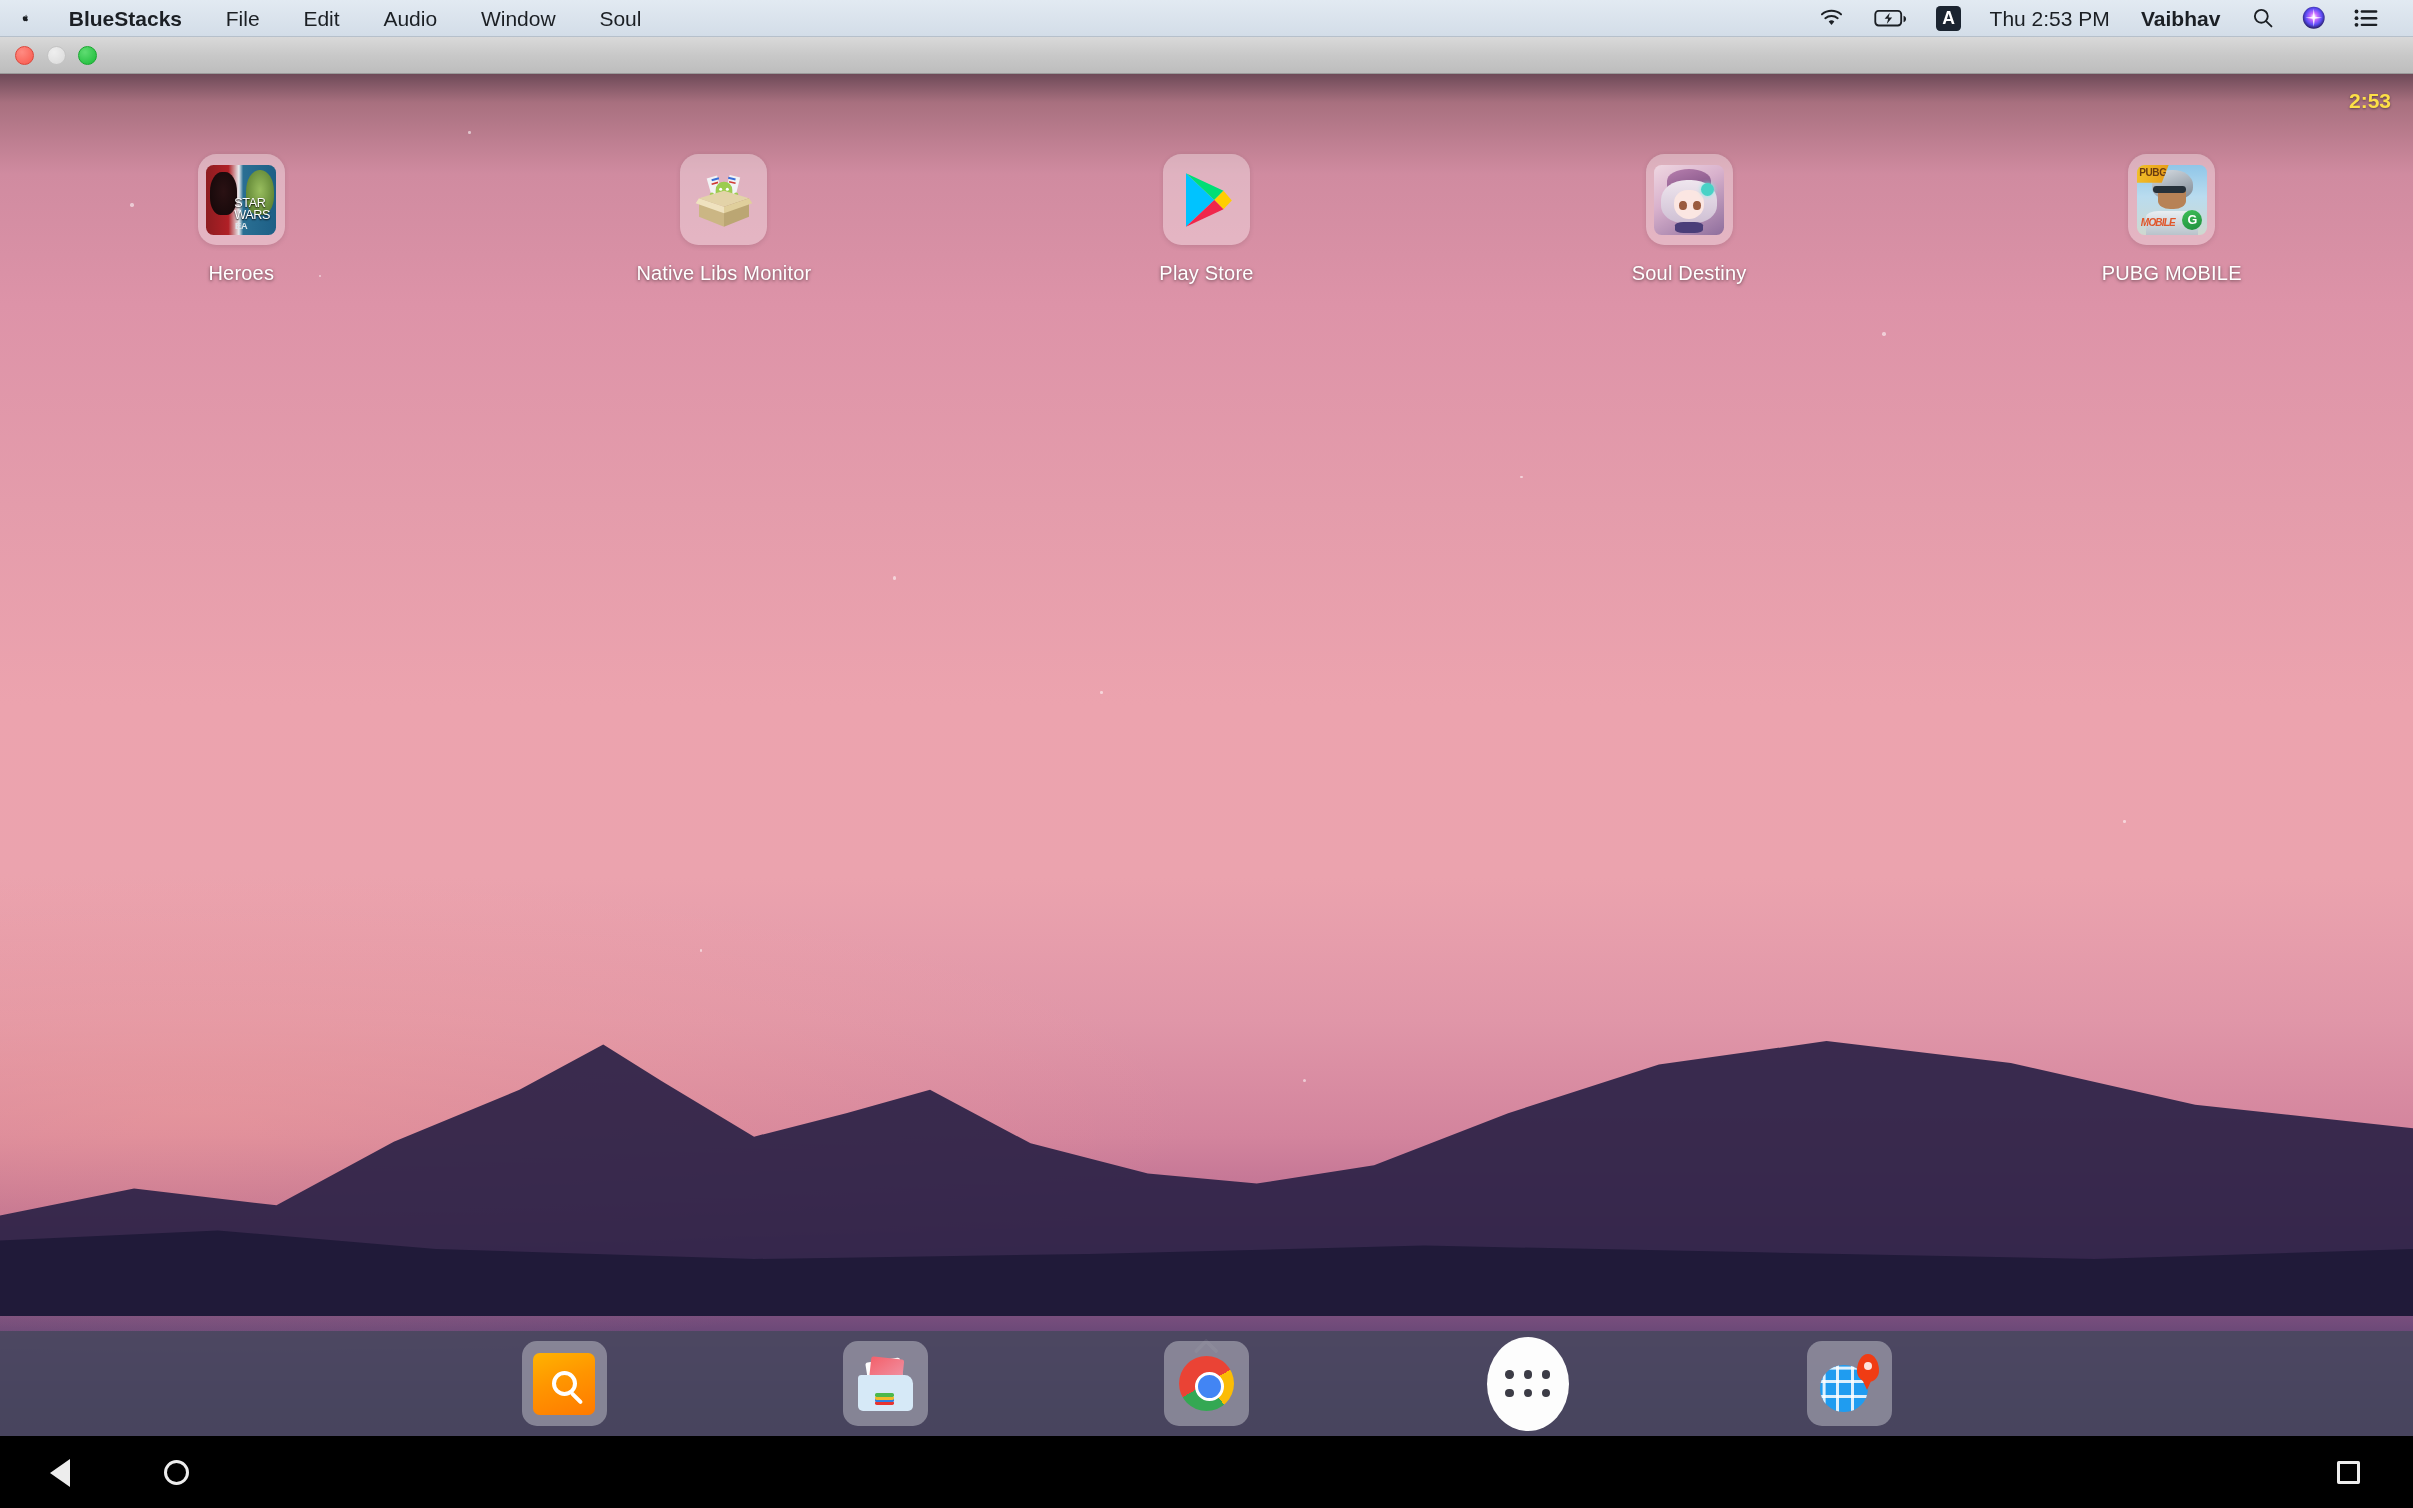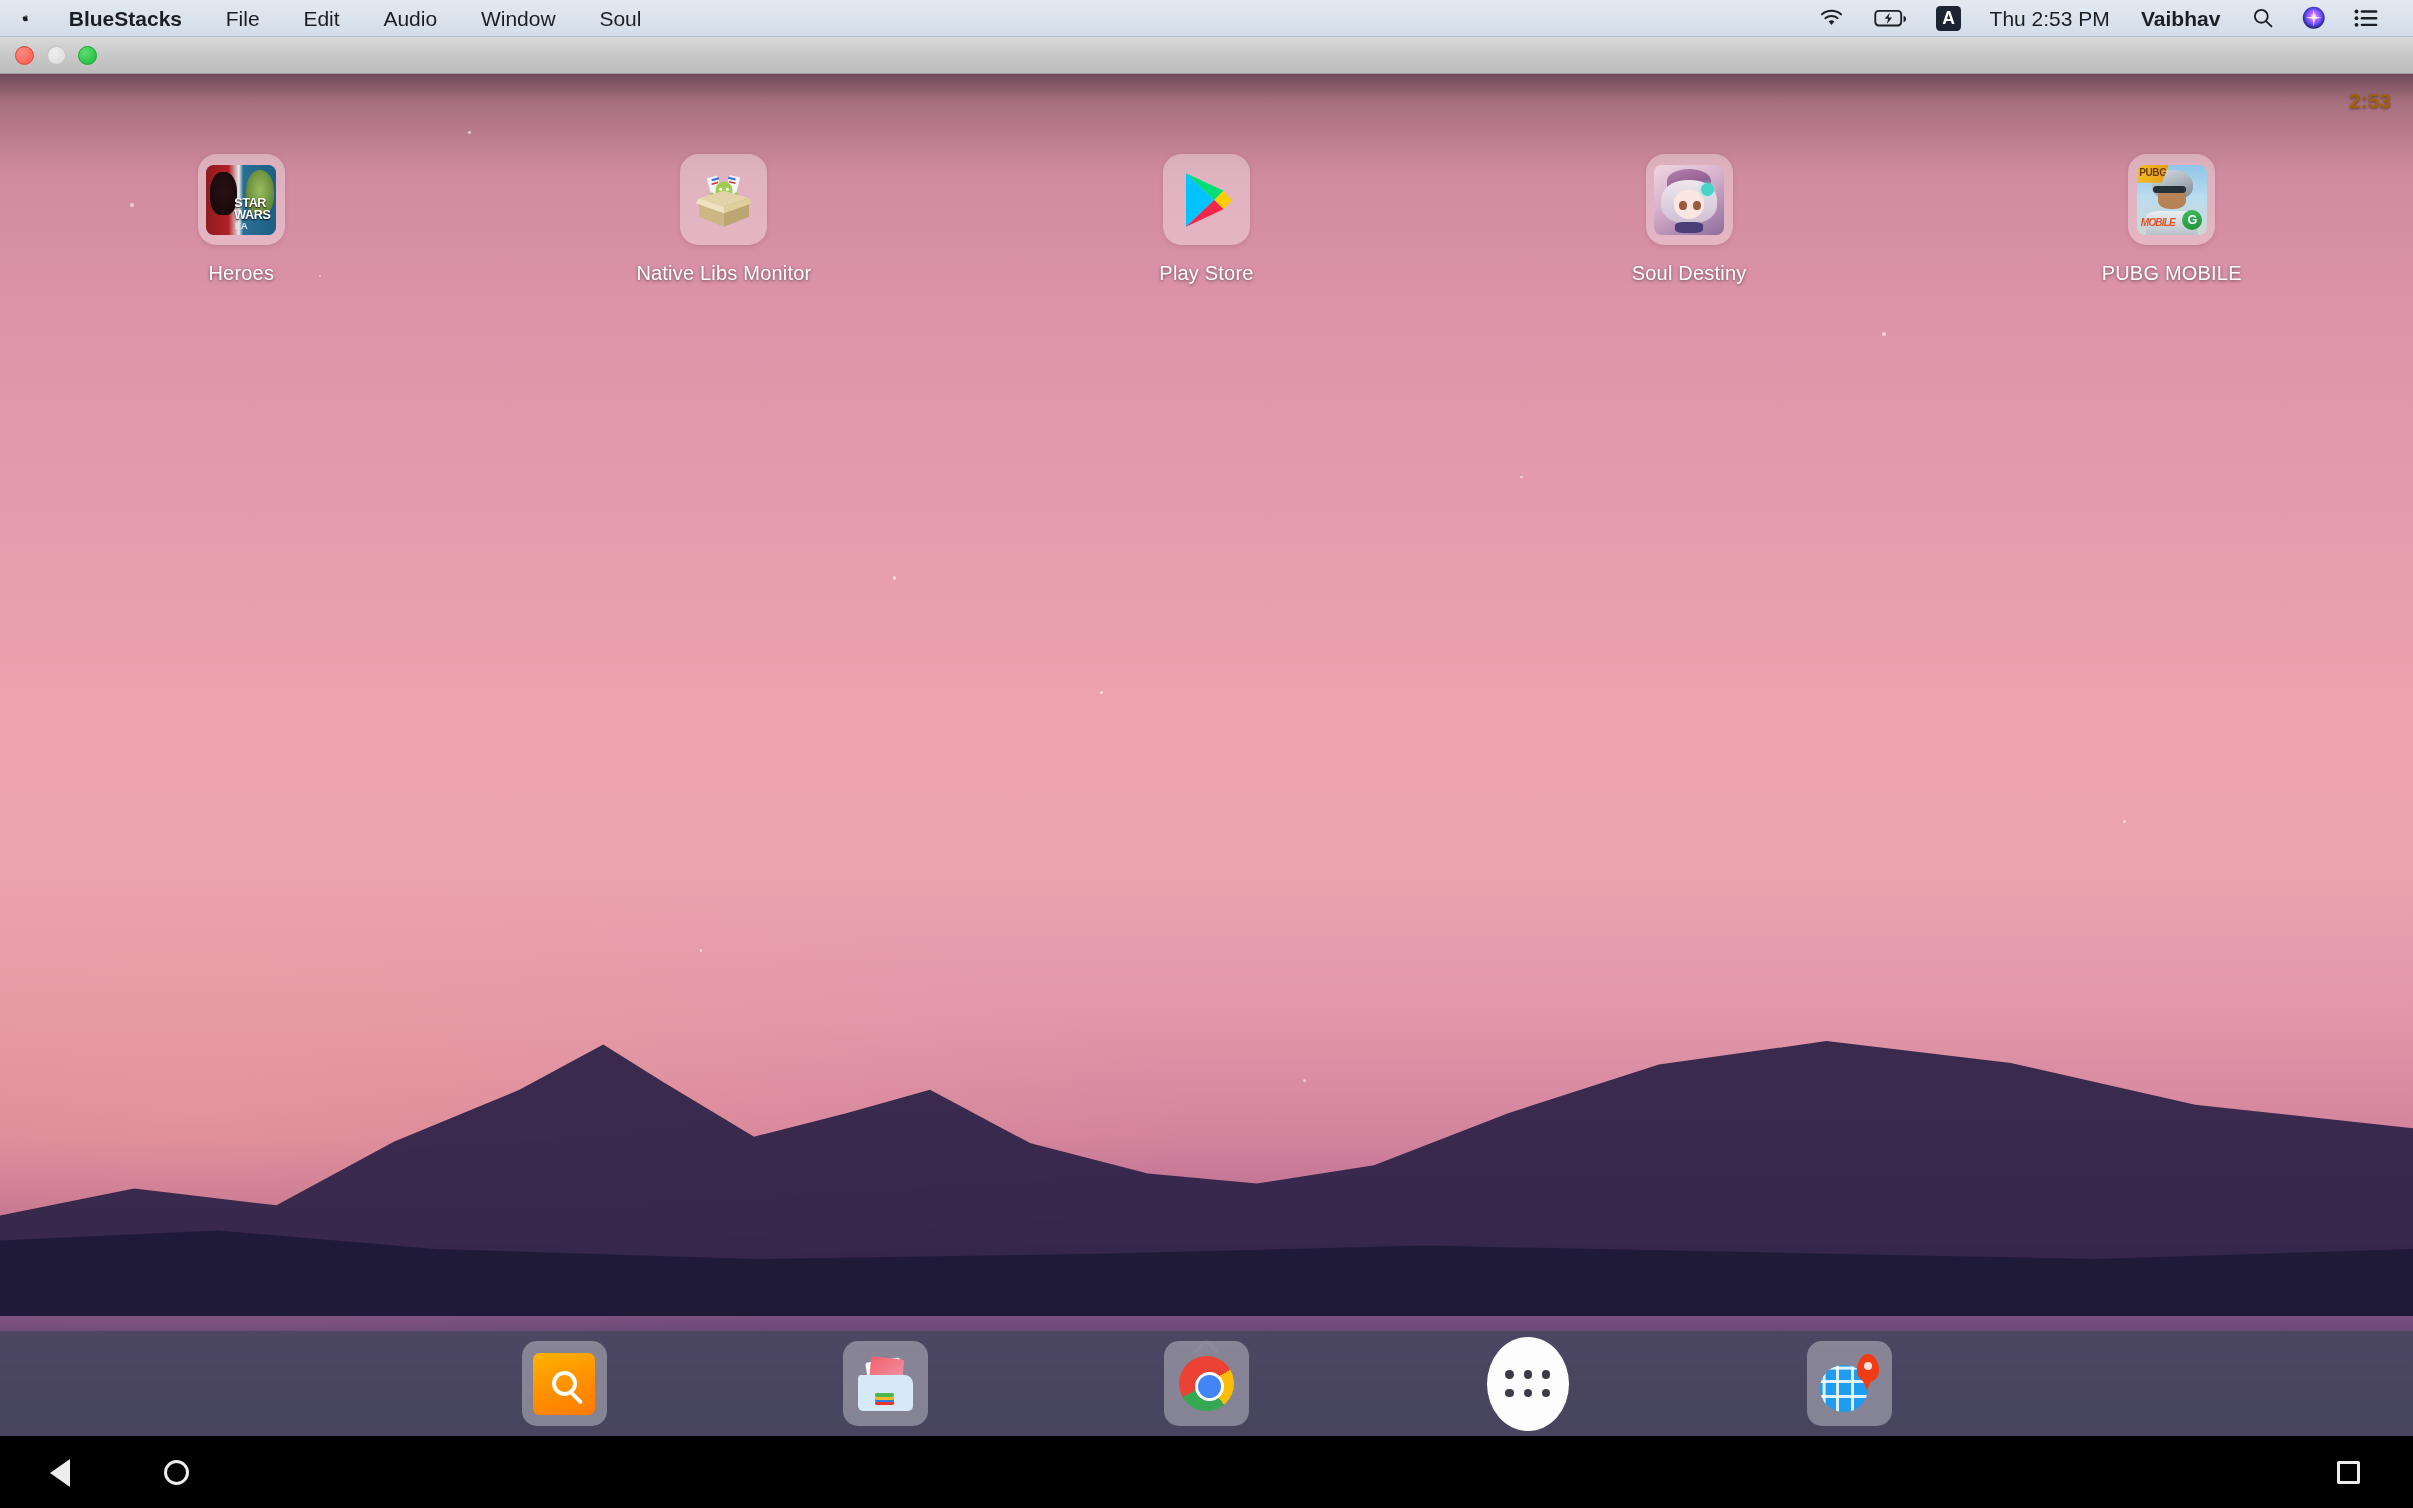--- a/index.html
+++ b/index.html
@@ -74,21 +74,21 @@
   }
   .mountains { position:absolute; left:0; bottom:193px; width:2413px; height:352px; }
   .star { position:absolute; background:rgba(255,255,255,.55); border-radius:50%; }
 
   
   .android-status {
     position:absolute; top:0; left:0; width:100%; height:44px; z-index:6;
     display:flex; align-items:center; justify-content:flex-end; padding-right:22px;
   }
   .android-clock {
-    color:#a16207; font-size:21px; font-weight:bold;
+    color:#fde047; font-size:21px; font-weight:bold;
     text-shadow:0 0.8px 2.5px rgba(0,0,0,.45);
     margin-top:9px;
   }
 
   
   .app-grid {
     position:absolute; top:80px; left:0; width:2413px;
     display:flex; z-index:8;
   }
   .app-cell {
@@ -103,21 +103,21 @@
   .icon-art { width:70px; height:70px; border-radius:7.5px; overflow:hidden; position:relative; }
   .app-label {
     margin-top:17px; color:#fff; font-size:20px; letter-spacing:0.2px;
     text-shadow:0 0.8px 3.4px rgba(0,0,0,.55); white-space:nowrap;
   }
 
   
   .art-heroes { background:linear-gradient(to right,#8d1c20 0%,#b02026 32%,#e8ecef 47%,#2a6f93 53%,#1d5f86 100%); }
   .hero-vader { position:absolute; left:6%; top:10%; width:38%; height:62%; background:radial-gradient(ellipse at 50% 45%,#2a1113,#120708); border-radius:45% 45% 40% 40%; }
   .hero-yoda { position:absolute; right:4%; top:8%; width:40%; height:64%; background:radial-gradient(ellipse at 50% 45%,#98bd5e,#4e7327); border-radius:48% 48% 42% 42%; }
-  .sw-text { position:absolute; left:0; right:13px; bottom:19%; text-align:center; color:#fff; font-size:12.6px; font-weight:bold; line-height:.92; letter-spacing:-0.4px; text-shadow:0 0.8px 1.7px #000;margin-left:28px; }
+  .sw-text { position:absolute; left:0; right:13px; bottom:19%; text-align:center; color:#fff; font-size:12.6px; font-weight:normal; line-height:.92; letter-spacing:-0.4px; text-shadow:0 0.8px 1.7px #000;margin-left:28px; }
   .ea-text { position:absolute; left:0; right:0; bottom:5%; text-align:center; color:#dfe5ea; font-size:9.2px; font-weight:bold; }
 
   .art-nlm { background:transparent; }
   .art-soul { background:linear-gradient(150deg,#efd7e1 0%,#d9b2cd 40%,#8e6d9c 100%); }
   .soul-hat { position:absolute; left:18%; top:6%; width:64%; height:34%; background:linear-gradient(160deg,#b77fae,#7d4f82); border-radius:50% 50% 30% 30%; }
   .soul-hair { position:absolute; left:10%; top:22%; width:80%; height:62%; background:linear-gradient(180deg,#efe6ee,#cfc0d4); border-radius:46% 46% 40% 40%; }
   .soul-face { position:absolute; left:28%; top:36%; width:44%; height:42%; background:#fbe6e2; border-radius:45% 45% 50% 50%; }
   .soul-eye { position:absolute; width:7.5px; height:9.2px; background:#9a5a3e; border-radius:50%; top:52%; }
   .soul-bow { position:absolute; left:30%; bottom:2%; width:40%; height:16%; background:#4a3e79; border-radius:30%; }
   .soul-gem { position:absolute; right:14%; top:26%; width:13.4px; height:13.4px; background:#49d2c6; border-radius:50%; box-shadow:0 0 4.2px #7ef0e6; }

